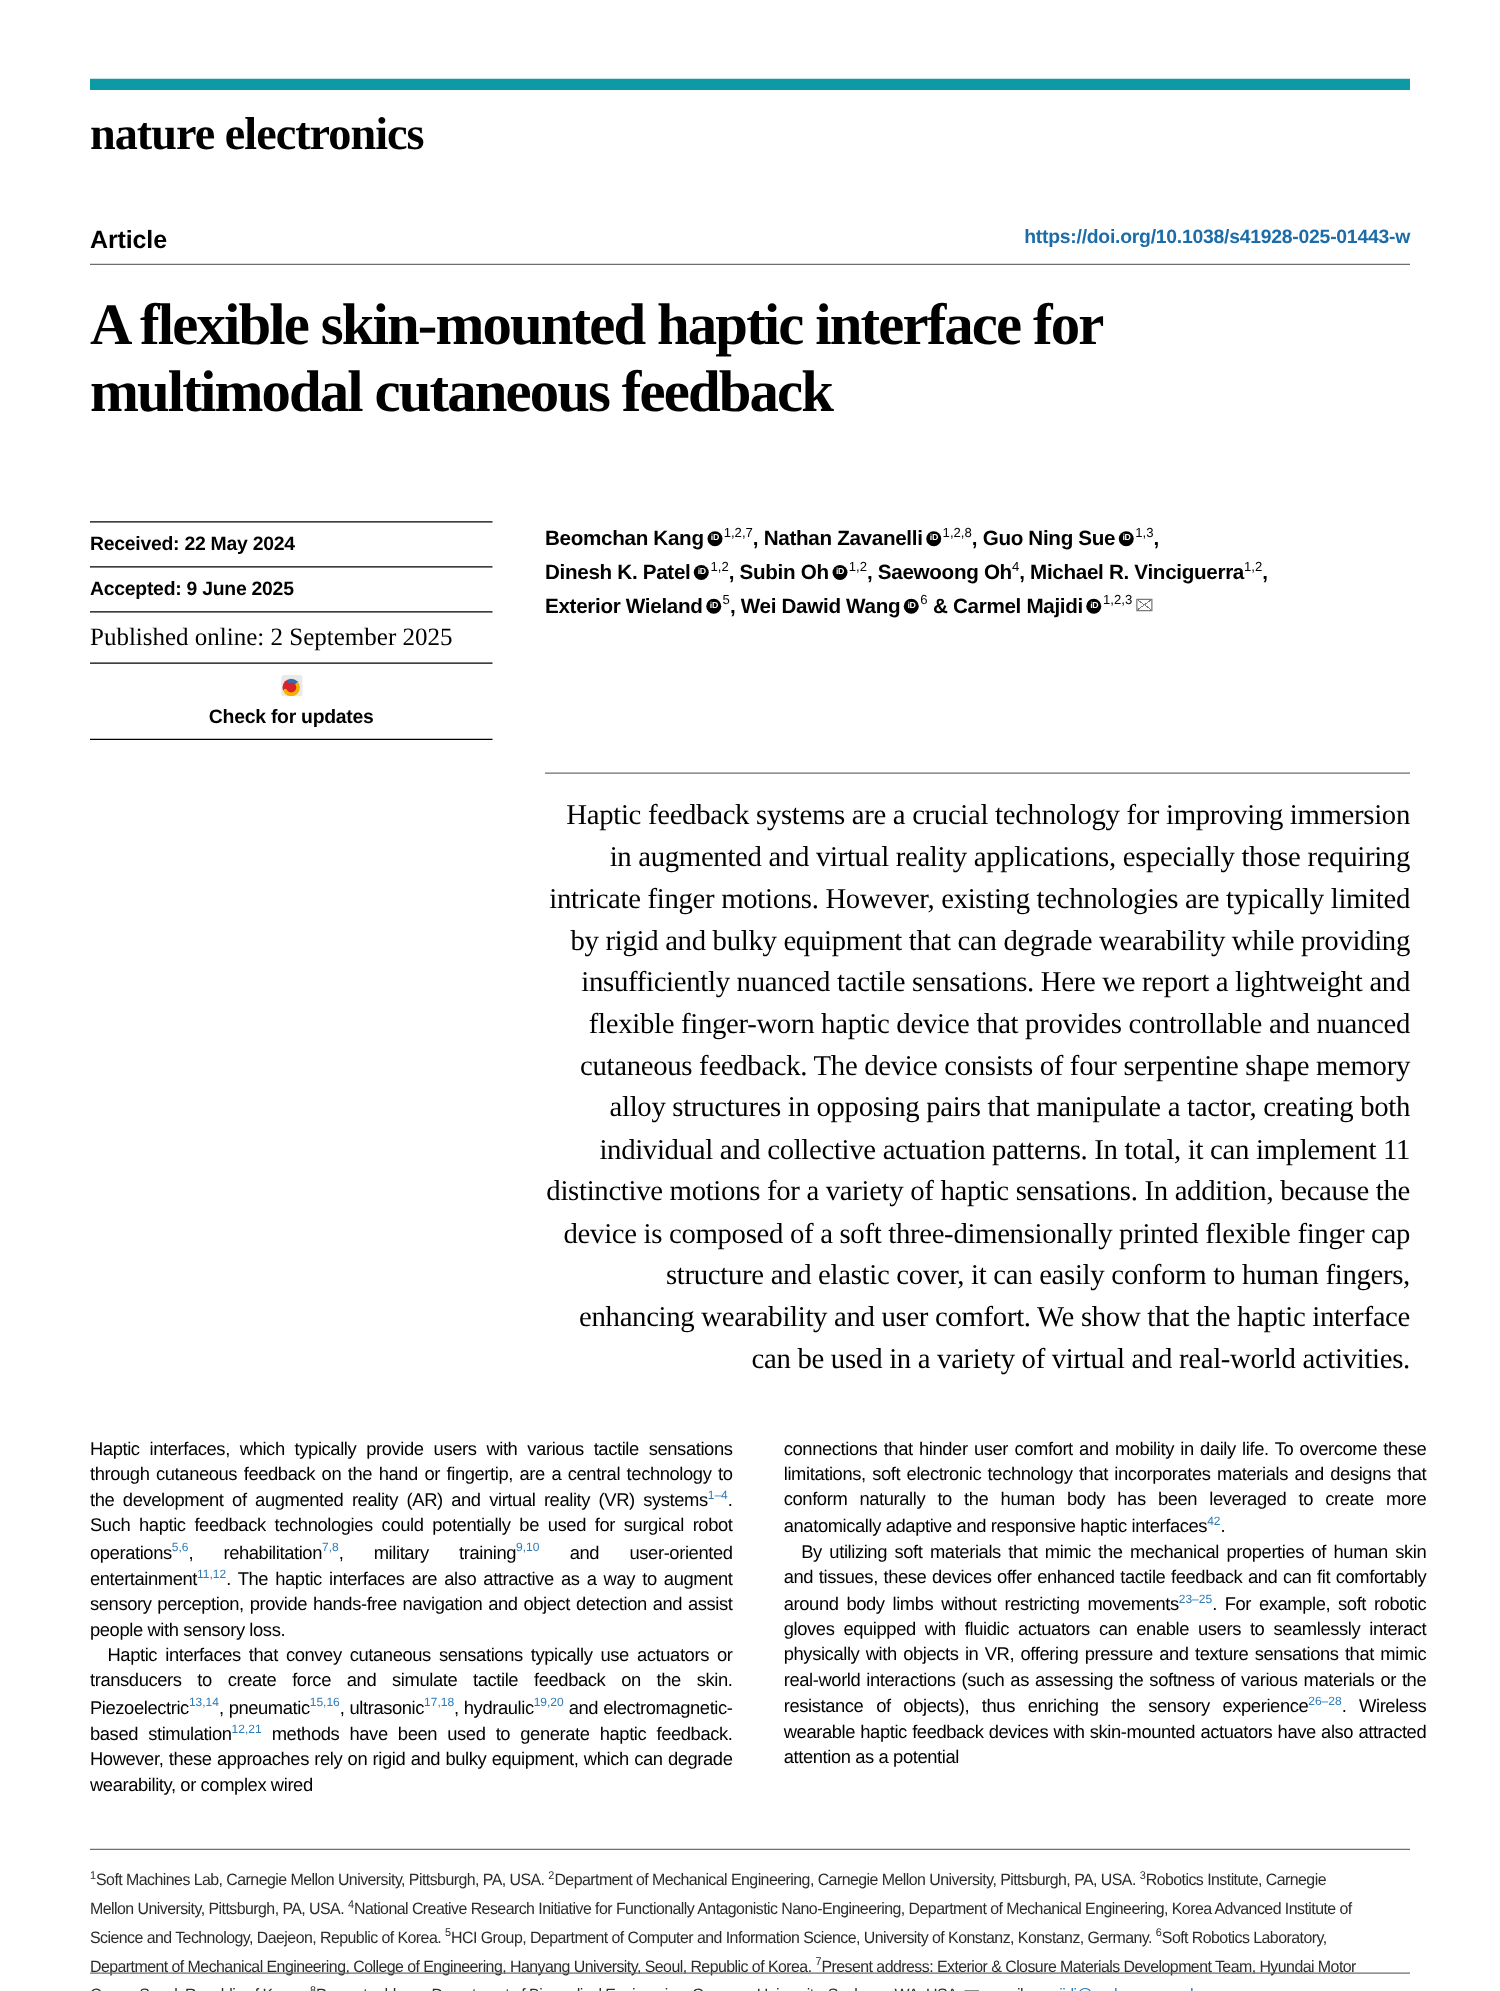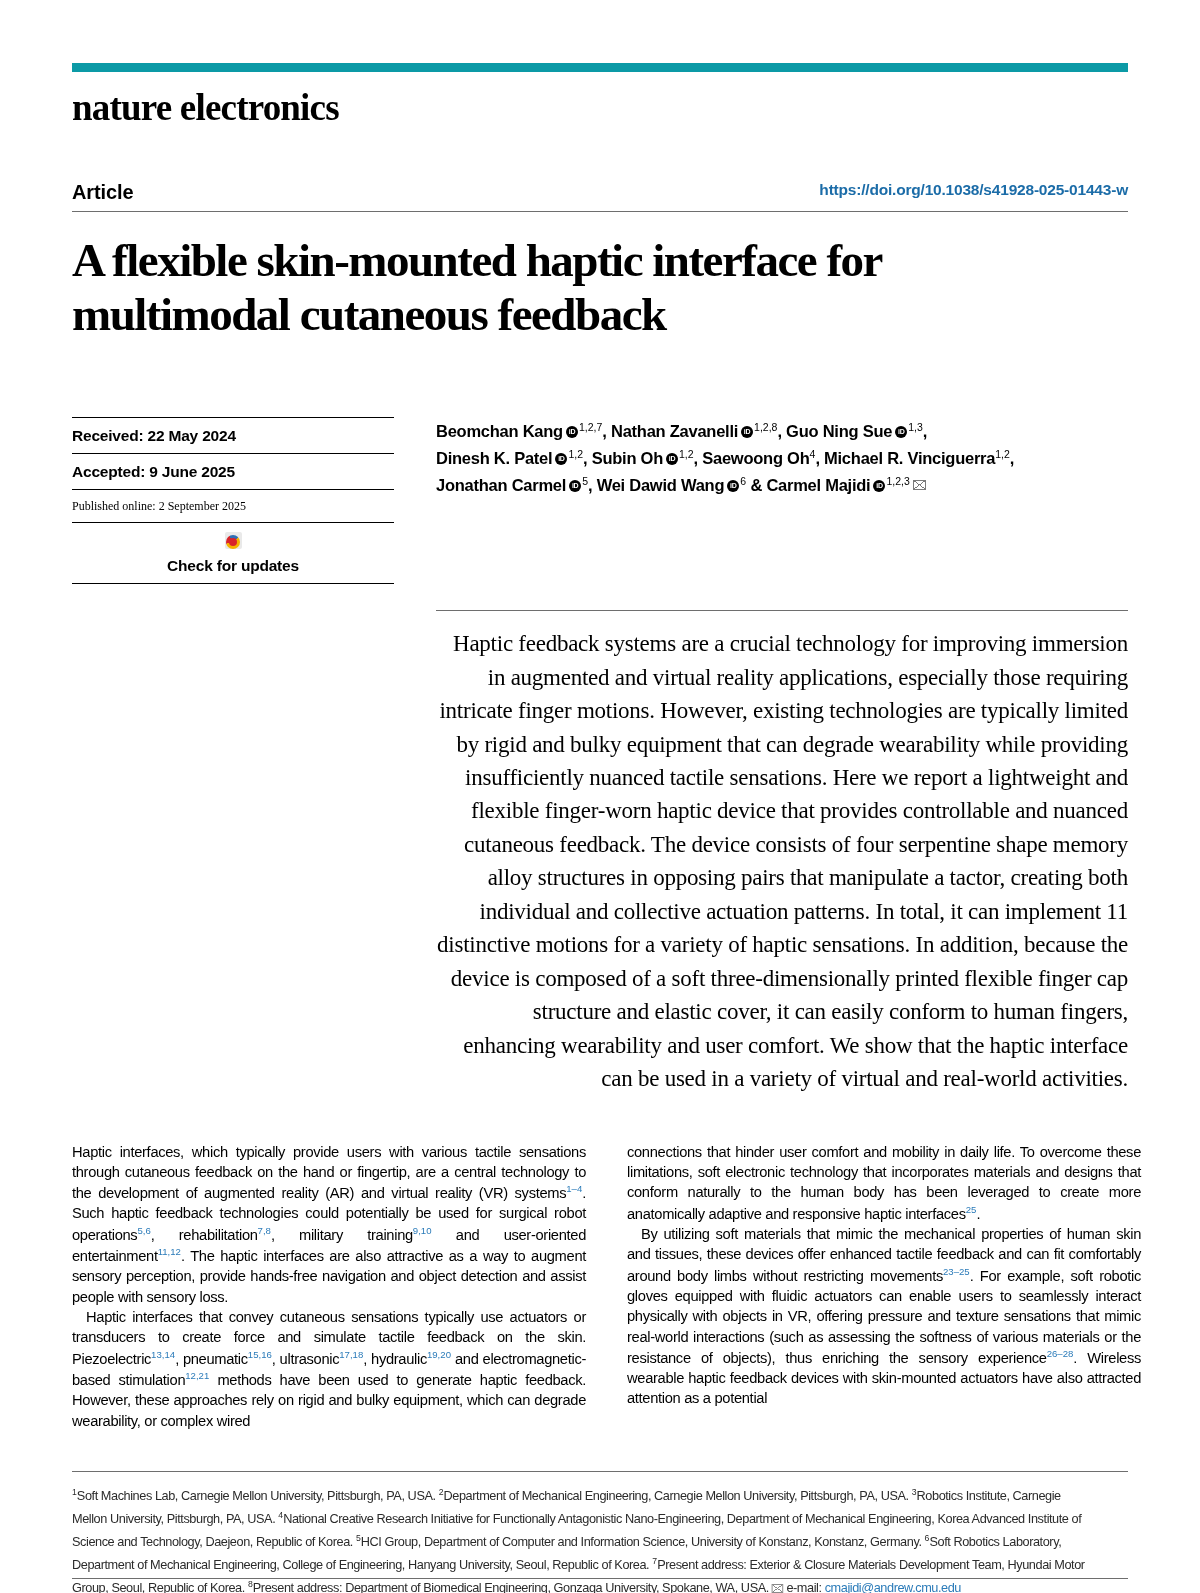--- a/index.html
+++ b/index.html
@@ -50,21 +50,21 @@
   .meta-item {
     border-top:1.5px solid #000;
     padding:9px 0 8px 0;
     font-size:15.5px;
     font-weight:700;
     letter-spacing:-0.2px;
   }
   .meta-item.serif {
     font-family:"Liberation Serif", serif;
     font-weight:400;
-    font-size:12px;
+    font-size:20px;
     letter-spacing:0;
   }
   .meta-item.last { border-bottom:1.5px solid #000; }
   .check-updates { display:flex; align-items:center; gap:8px;flex-direction:column; }
   .crossmark {
     width:17px; height:17px; flex:0 0 17px;
     background:#e9e9e9;
     border-radius:2px;
     position:relative; overflow:hidden;
   }
@@ -196,39 +196,39 @@
     </div>
 
     <div class="authors-col">
       <div class="authors">
         <span>Beomchan Kang</span><span class="orcid"></span><sup>1,2,7</sup><span>, Nathan Zavanelli</span><span class="orcid"></span><sup>1,2,8</sup><span>, Guo Ning Sue</span><span class="orcid"></span><sup>1,3</sup>,
       </div>
       <div class="authors">
         <span>Dinesh K. Patel</span><span class="orcid"></span><sup>1,2</sup><span>, Subin Oh</span><span class="orcid"></span><sup>1,2</sup><span>, Saewoong Oh</span><sup>4</sup><span>, Michael R. Vinciguerra</span><sup>1,2</sup>,
       </div>
       <div class="authors">
-        <span>Jonathan Carmel</span><span class="orcid"></span><sup>5</sup><span>, Wei Dawid Wang</span><span class="orcid"></span><sup>6</sup> <span>&amp; Carmel Majidi</span><span class="orcid"></span><sup>1,2,3</sup><span class="env"></span>
+        <span>Exterior Wieland</span><span class="orcid"></span><sup>5</sup><span>, Wei Dawid Wang</span><span class="orcid"></span><sup>6</sup> <span>&amp; Carmel Majidi</span><span class="orcid"></span><sup>1,2,3</sup><span class="env"></span>
       </div>
     </div>
   </div>
 
   <div class="abstract-wrap">
     <div class="abstract">Haptic feedback systems are a crucial technology for improving immersion in augmented and virtual reality applications, especially those requiring intricate finger motions. However, existing technologies are typically limited by rigid and bulky equipment that can degrade wearability while providing insufficiently nuanced tactile sensations. Here we report a lightweight and flexible finger-worn haptic device that provides controllable and nuanced cutaneous feedback. The device consists of four serpentine shape memory alloy structures in opposing pairs that manipulate a tactor, creating both individual and collective actuation patterns. In total, it can implement 11 distinctive motions for a variety of haptic sensations. In addition, because the device is composed of a soft three-dimensionally printed flexible finger cap structure and elastic cover, it can easily conform to human fingers, enhancing wearability and user comfort. We show that the haptic interface can be used in a variety of virtual and real-world activities.</div>
   </div>
 
   <div class="body-cols">
 
     <div class="col">
       <p><span>Haptic interfaces, which typically provide users with various tactile sensations through cutaneous feedback on the hand or fingertip, are a central technology to the development of augmented reality (AR) and virtual reality (VR) systems</span><sup class="cite">1–4</sup><span>. Such haptic feedback technologies could potentially be used for surgical robot operations</span><sup class="cite">5,6</sup><span>, rehabilitation</span><sup class="cite">7,8</sup><span>, military training</span><sup class="cite">9,10</sup><span> and user-oriented entertainment</span><sup class="cite">11,12</sup><span>. The haptic interfaces are also attractive as a way to augment sensory perception, provide hands-free navigation and object detection and assist people with sensory loss.</span></p>
 
       <p><span>Haptic interfaces that convey cutaneous sensations typically use actuators or transducers to create force and simulate tactile feedback on the skin. Piezoelectric</span><sup class="cite">13,14</sup><span>, pneumatic</span><sup class="cite">15,16</sup><span>, ultrasonic</span><sup class="cite">17,18</sup><span>, hydraulic</span><sup class="cite">19,20</sup><span> and electromagnetic-based stimulation</span><sup class="cite">12,21</sup><span> methods have been used to generate haptic feedback. However, these approaches rely on rigid and bulky equipment, which can degrade wearability, or complex wired</span></p>
     </div>
 
     <div class="col">
-      <p><span>connections that hinder user comfort and mobility in daily life. To overcome these limitations, soft electronic technology that incorporates materials and designs that conform naturally to the human body has been leveraged to create more anatomically adaptive and responsive haptic interfaces</span><sup class="cite">25</sup><span>.</span></p>
+      <p><span>connections that hinder user comfort and mobility in daily life. To overcome these limitations, soft electronic technology that incorporates materials and designs that conform naturally to the human body has been leveraged to create more anatomically adaptive and responsive haptic interfaces</span><sup class="cite">42</sup><span>.</span></p>
 
       <p><span>By utilizing soft materials that mimic the mechanical properties of human skin and tissues, these devices offer enhanced tactile feedback and can fit comfortably around body limbs without restricting movements</span><sup class="cite">23–25</sup><span>. For example, soft robotic gloves equipped with fluidic actuators can enable users to seamlessly interact physically with objects in VR, offering pressure and texture sensations that mimic real-world interactions (such as assessing the softness of various materials or the resistance of objects), thus enriching the sensory experience</span><sup class="cite">26–28</sup><span>. Wireless wearable haptic feedback devices with skin-mounted actuators have also attracted attention as a potential</span></p>
     </div>
   </div>
 
   <div class="affil-wrap">
     <p class="affil"><sup>1</sup><span>Soft Machines Lab, Carnegie Mellon University, Pittsburgh, PA, USA. </span><sup>2</sup><span>Department of Mechanical Engineering, Carnegie Mellon University, Pittsburgh, PA, USA. </span><sup>3</sup><span>Robotics Institute, Carnegie Mellon University, Pittsburgh, PA, USA. </span><sup>4</sup><span>National Creative Research Initiative for Functionally Antagonistic Nano-Engineering, Department of Mechanical Engineering, Korea Advanced Institute of Science and Technology, Daejeon, Republic of Korea. </span><sup>5</sup><span>HCI Group, Department of Computer and Information Science, University of Konstanz, Konstanz, Germany. </span><sup>6</sup><span>Soft Robotics Laboratory, Department of Mechanical Engineering, College of Engineering, Hanyang University, Seoul, Republic of Korea. </span><sup>7</sup><span>Present address: Exterior &amp; Closure Materials Development Team, Hyundai Motor Group, Seoul, Republic of Korea. </span><sup>8</sup><span>Present address: Department of Biomedical Engineering, Gonzaga University, Spokane, WA, USA. </span><span class="env-small"></span><span>e-mail: </span><a class="mail-link" href="#">cmajidi@andrew.cmu.edu</a></p>
   </div>
 
   <div class="footer">

